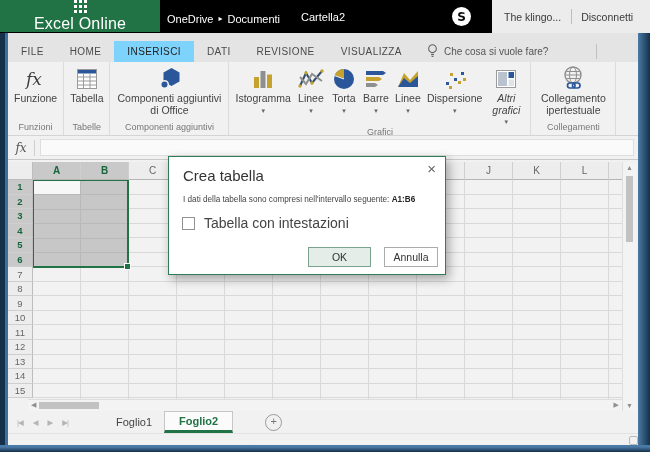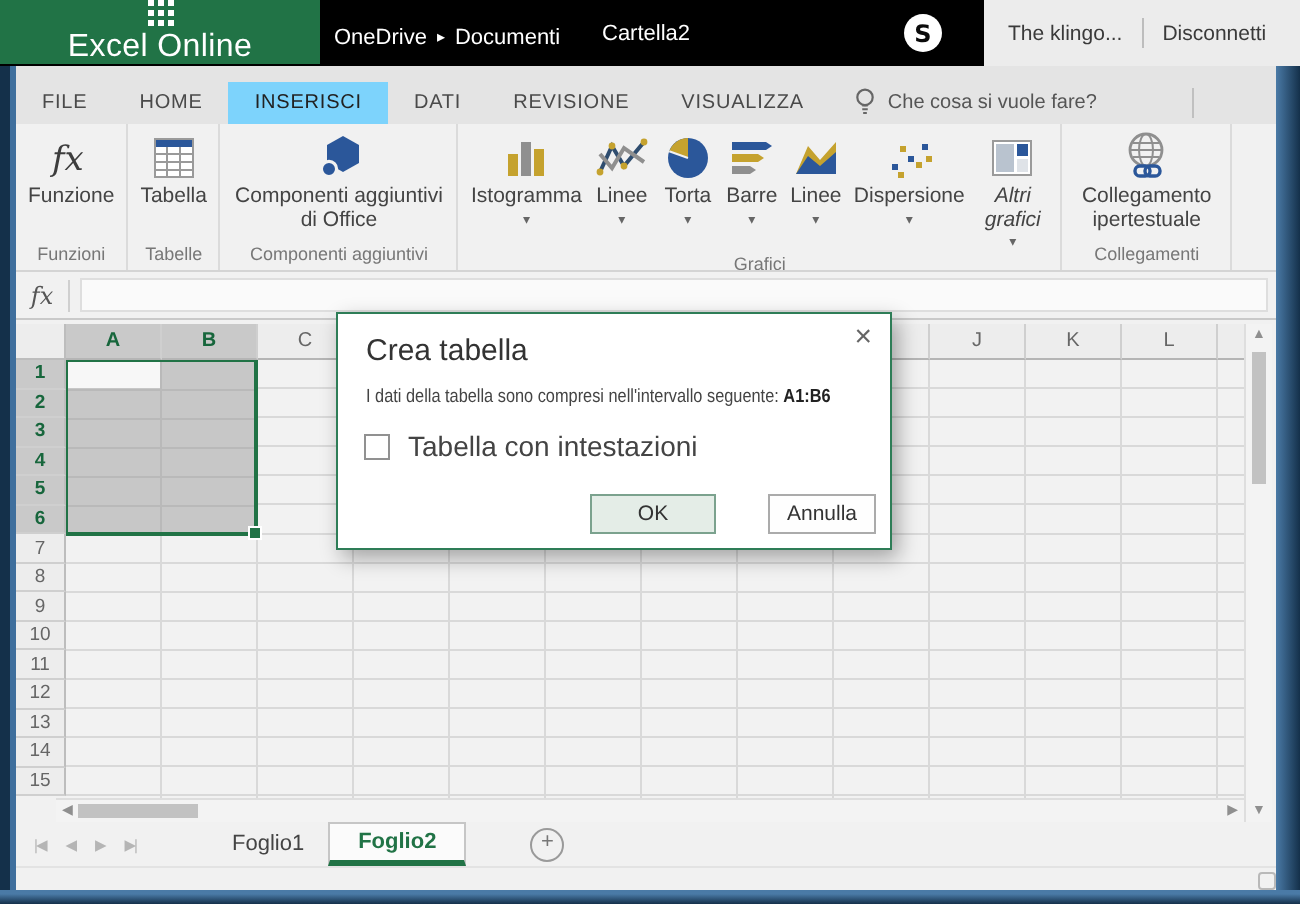--- a/index.html
+++ b/index.html
@@ -109,21 +109,21 @@
   .dialog{position:absolute;left:168px;top:156px;width:278px;height:119px;background:#fff;
     border:1px solid #2e7d57;box-shadow:3px 4px 10px rgba(0,0,0,.33);z-index:30;box-sizing:border-box;}
   .dlg-title{position:absolute;left:14px;top:10px;font-size:15px;color:#333;}
   .dlg-close{position:absolute;right:9px;top:4px;font-size:15px;color:#666;cursor:pointer;line-height:1;}
   .dlg-msg{position:absolute;left:14px;top:36px;font-size:9.5px;color:#444;white-space:nowrap;
     transform:scaleX(.86);transform-origin:left center;}
   .dlg-msg b{color:#222;}
   .dlg-check{position:absolute;left:13px;top:58px;display:flex;align-items:center;gap:9px;cursor:pointer;}
   .checkbox{width:13px;height:13px;border:1px solid #919191;background:#fff;box-sizing:border-box;flex:none;}
   .check-label{font-size:14px;color:#444;}
-  .dlg-buttons{position:absolute;right:7px;bottom:7px;display:flex;gap:26px;}
+  .dlg-buttons{position:absolute;right:7px;bottom:7px;display:flex;gap:13px;}
   .btn{height:20px;font-size:10.5px;color:#333;display:flex;align-items:center;justify-content:center;
     box-sizing:border-box;cursor:pointer;}
   .btn-ok{width:63px;background:#e4ede7;border:1px solid #7ba28e;}
   .btn-cancel{width:54px;background:#fefefe;border:1px solid #ababab;}
 </style>
 </head>
 <body>
 
 <div class="window" data-name="excel-online-window">
 

